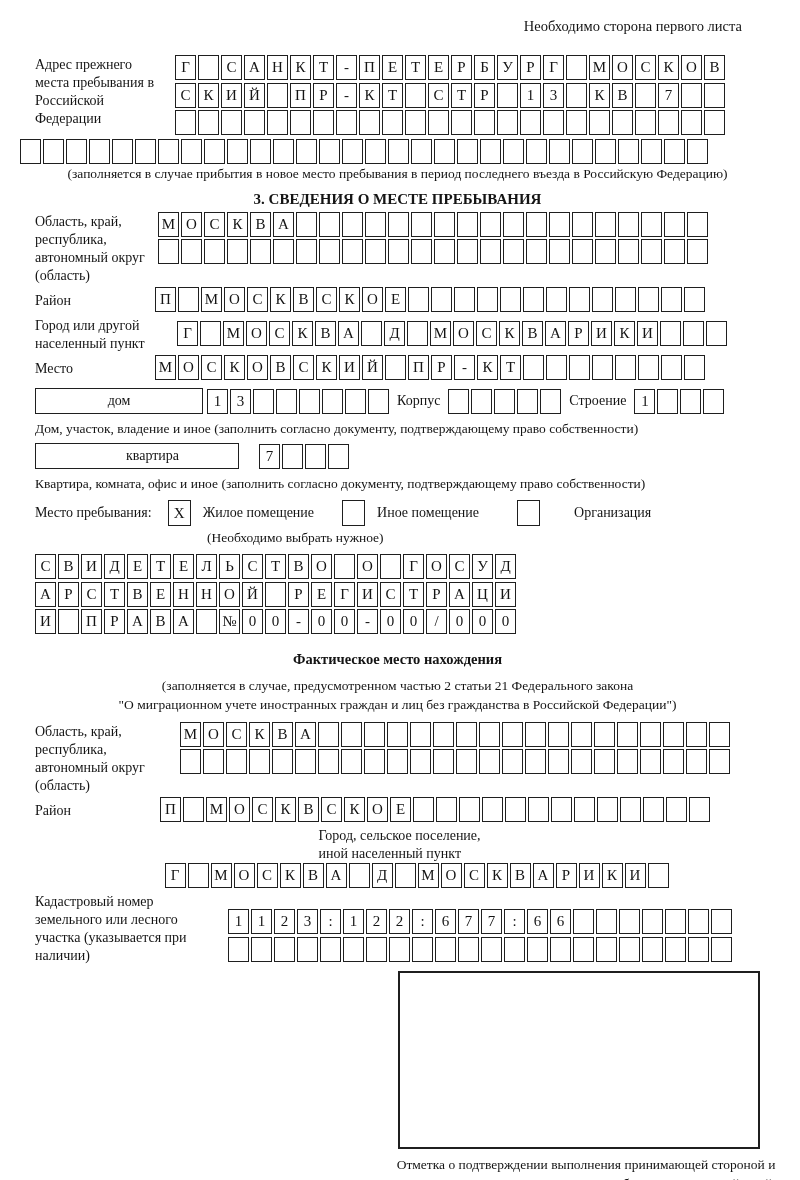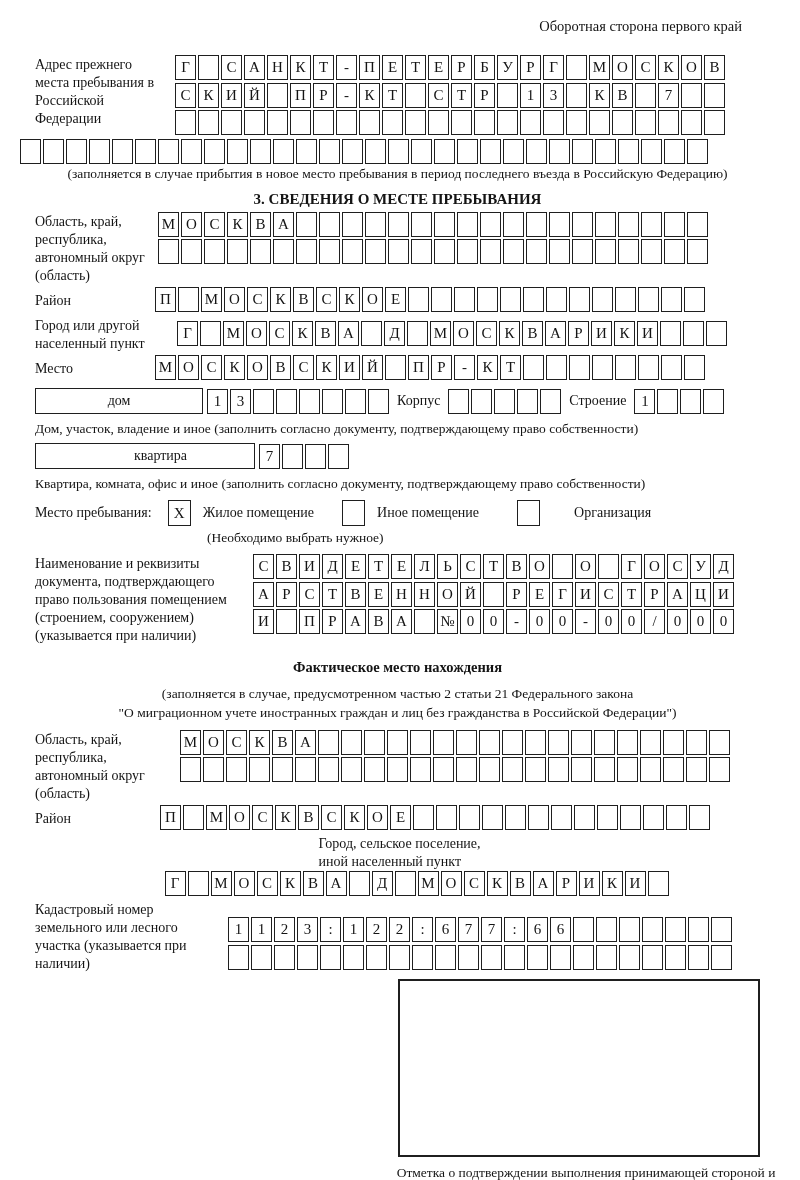--- a/index.html
+++ b/index.html
@@ -26,38 +26,38 @@
   .caption{font-size:13.5px;line-height:1.25;}
   .center{text-align:center;padding-right:40px;}
   .h2{font-weight:bold;font-size:15px;text-align:center;padding-right:40px;margin-top:8px;margin-bottom:4px;}
   .h3{font-weight:bold;font-size:14.5px;text-align:center;padding-right:40px;margin-top:14px;margin-bottom:8px;}
   .house-row{display:flex;align-items:center;margin-top:6px;}
   .widebox{
     box-sizing:border-box;border:1.8px solid #1f1f1f;height:26px;
     display:flex;align-items:center;justify-content:center;font-size:14px;background:#fff;
   }
   .wb-house{width:168px;margin-right:4px;}
-  .wb-apt{width:220px;margin-right:4px;padding-left:31px;}
+  .wb-apt{width:204px;margin-right:20px;padding-left:31px;}
   .inline-label{font-size:14px;margin:0 8px 0 6px;}
   .sub-caption{margin-top:7px;font-size:13.5px;}
   .stay-row{display:flex;align-items:center;margin-top:8px;font-size:14px;}
   .chk{width:21px;height:24px;font-size:15px;}
   .hint{margin-top:4px;margin-left:172px;font-size:13.5px;}
   .note-line{text-align:center;padding-right:40px;font-size:13.5px;line-height:1.45;}
   .cad-boxcol{margin-top:17px;}
   .stamp-wrap{margin-left:355px;width:392px;margin-top:6px;}
   .stamp-box{margin-left:8px;width:358px;height:174px;border:2px solid #1f1f1f;background:#fff;}
   .stamp-caption{margin-top:7px;text-align:center;font-size:13.5px;line-height:1.38;}
 </style>
 </head>
 <body>
 
 <div class="page">
 
-  <div class="header-note">Оборотная сторона первого край</div>
+  <div class="header-note">Необходимо сторона первого листа</div>
 
   <div class="field" style="margin-top:20px;">
     <div class="flabel w140">Адрес прежнего места пребывания в Российской Федерации</div>
     <div class="boxcol">
       <div class="boxrow">
           <span class="cbox">Г</span>
           <span class="cbox"></span>
           <span class="cbox">С</span>
           <span class="cbox">А</span>
           <span class="cbox">Н</span>
@@ -365,21 +365,20 @@
     <span class="cbox chk" style="margin-left:16px;">X</span>
     <span style="margin-left:10px;">Жилое помещение</span>
     <span class="cbox chk" style="margin-left:28px;"></span>
     <span style="margin-left:10px;">Иное помещение</span>
     <span class="cbox chk" style="margin-left:38px;"></span>
     <span style="margin-left:32px;">Организация</span>
   </div>
   <div class="hint">(Необходимо выбрать нужное)</div>
 
   <div class="field" style="margin-top:8px;">
-    <div class="flabel w218">Наименование и реквизиты документа, подтверждающего право пользования помещением (строением, сооружением) (указывается при наличии)</div>
     <div class="boxcol">
       <div class="boxrow">
           <span class="cbox">С</span>
           <span class="cbox">В</span>
           <span class="cbox">И</span>
           <span class="cbox">Д</span>
           <span class="cbox">Е</span>
           <span class="cbox">Т</span>
           <span class="cbox">Е</span>
           <span class="cbox">Л</span>

